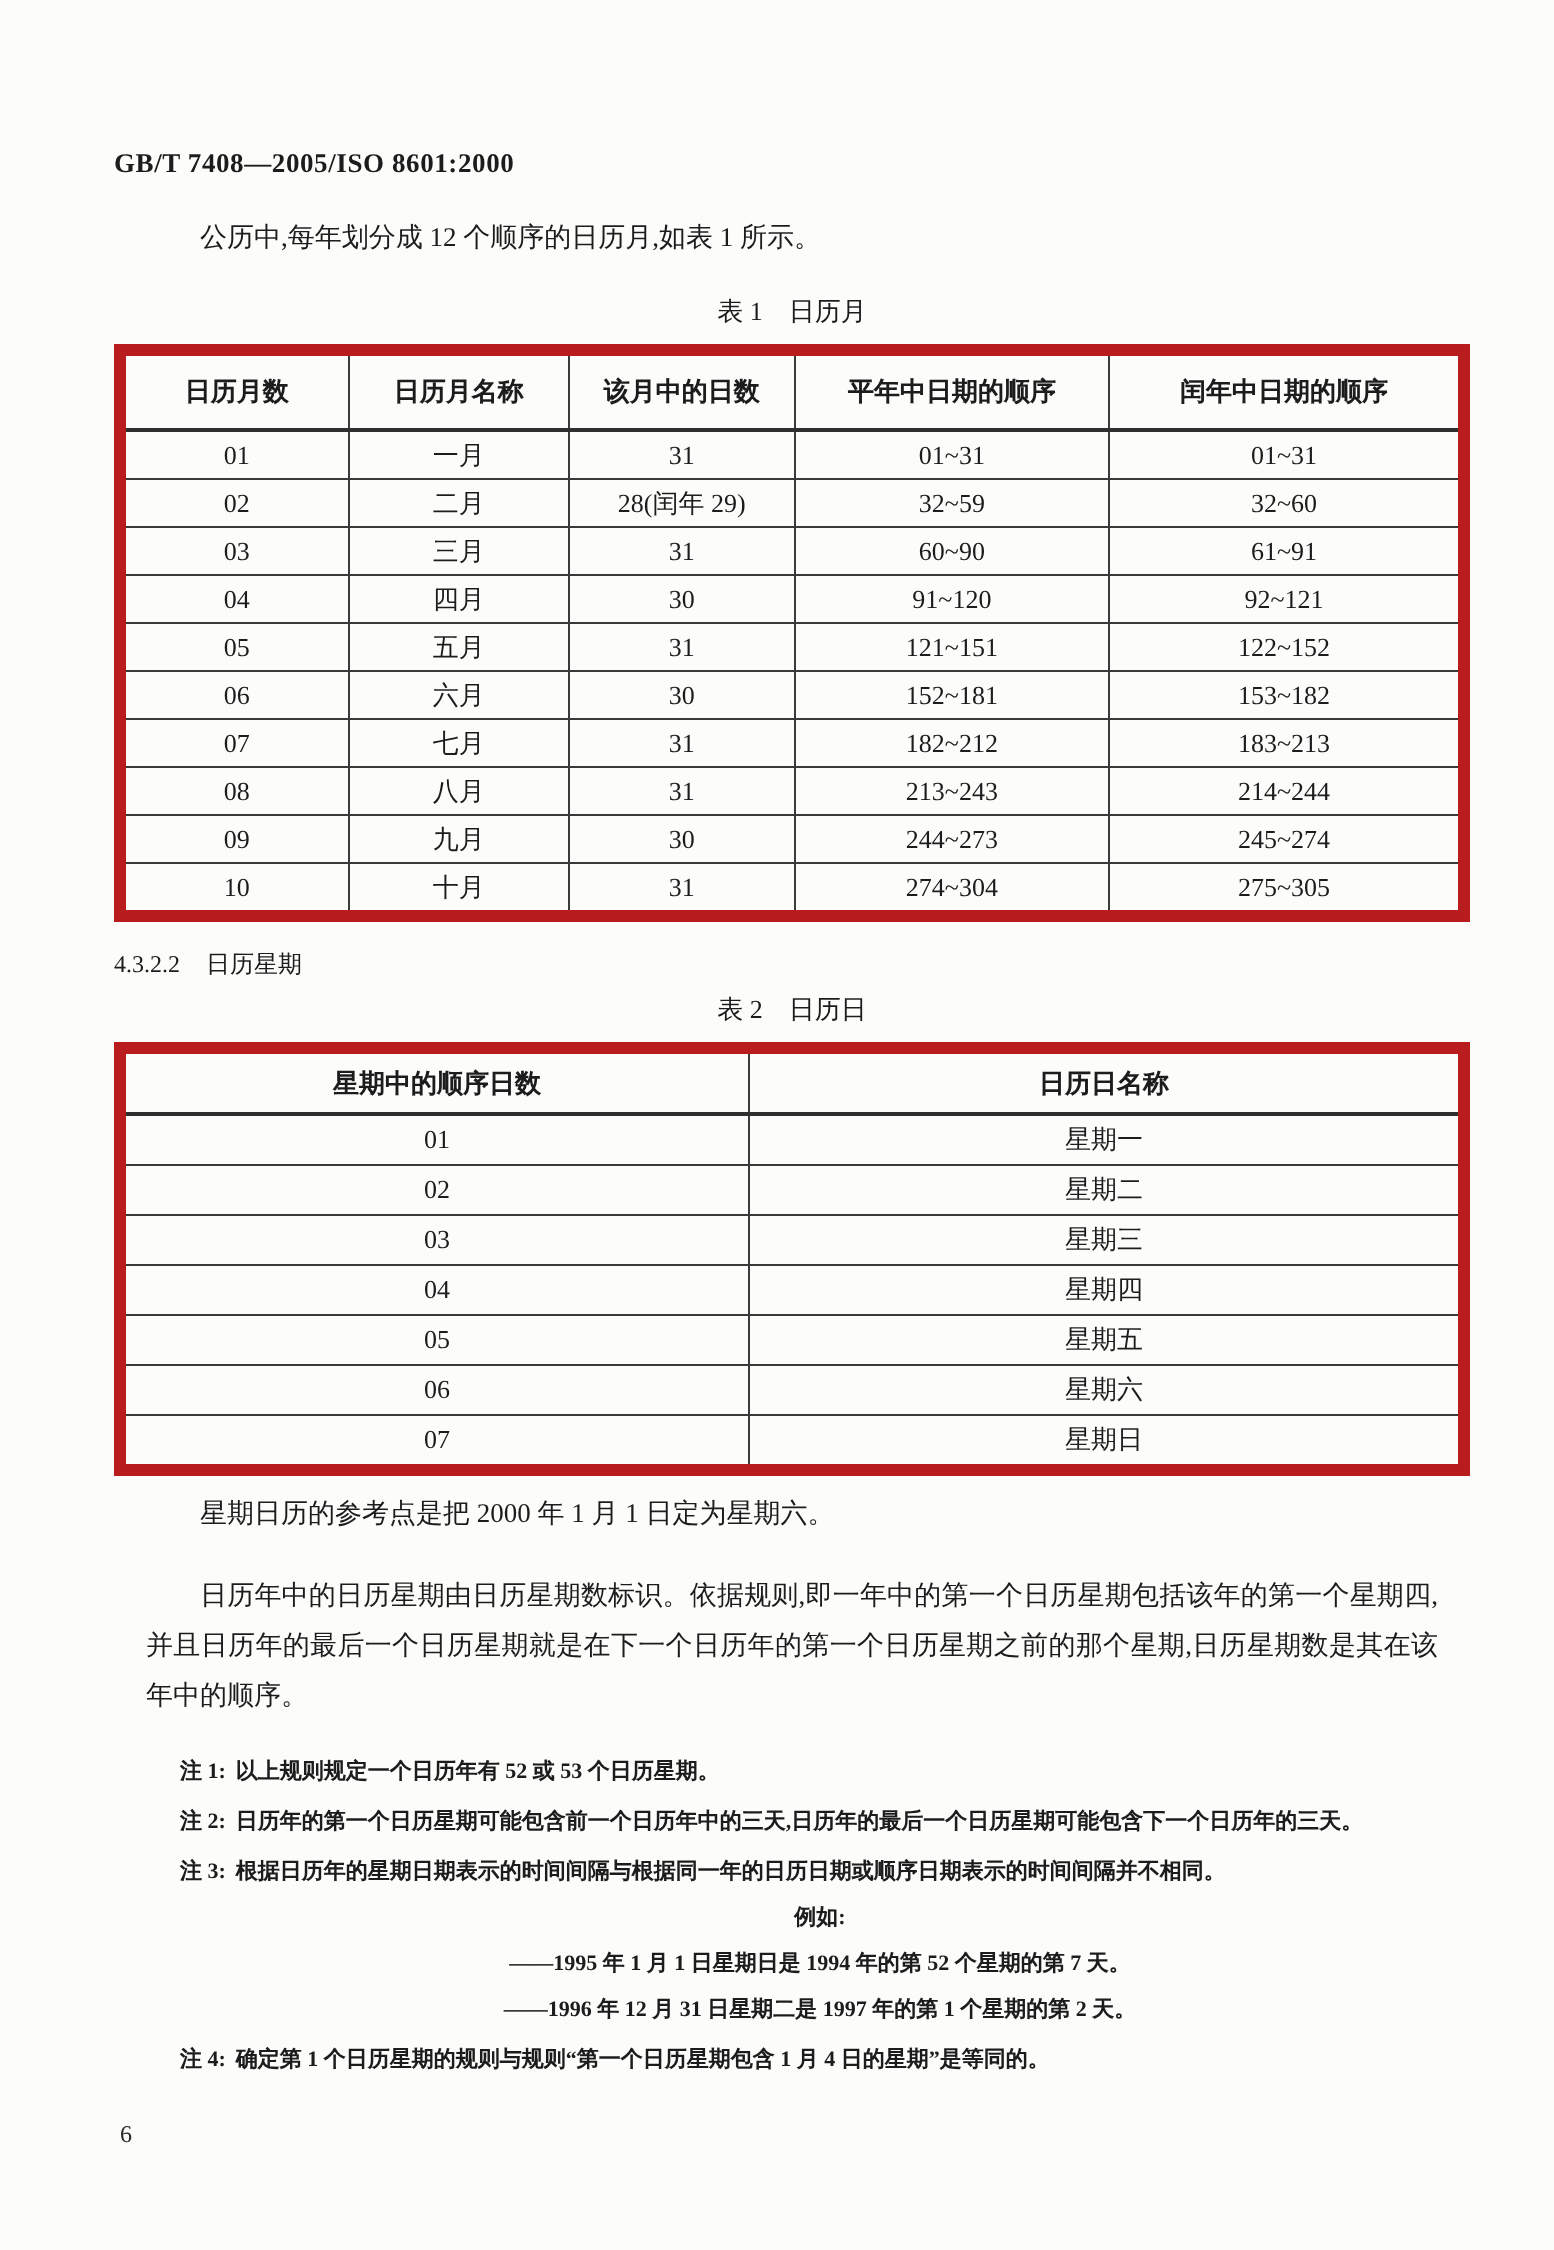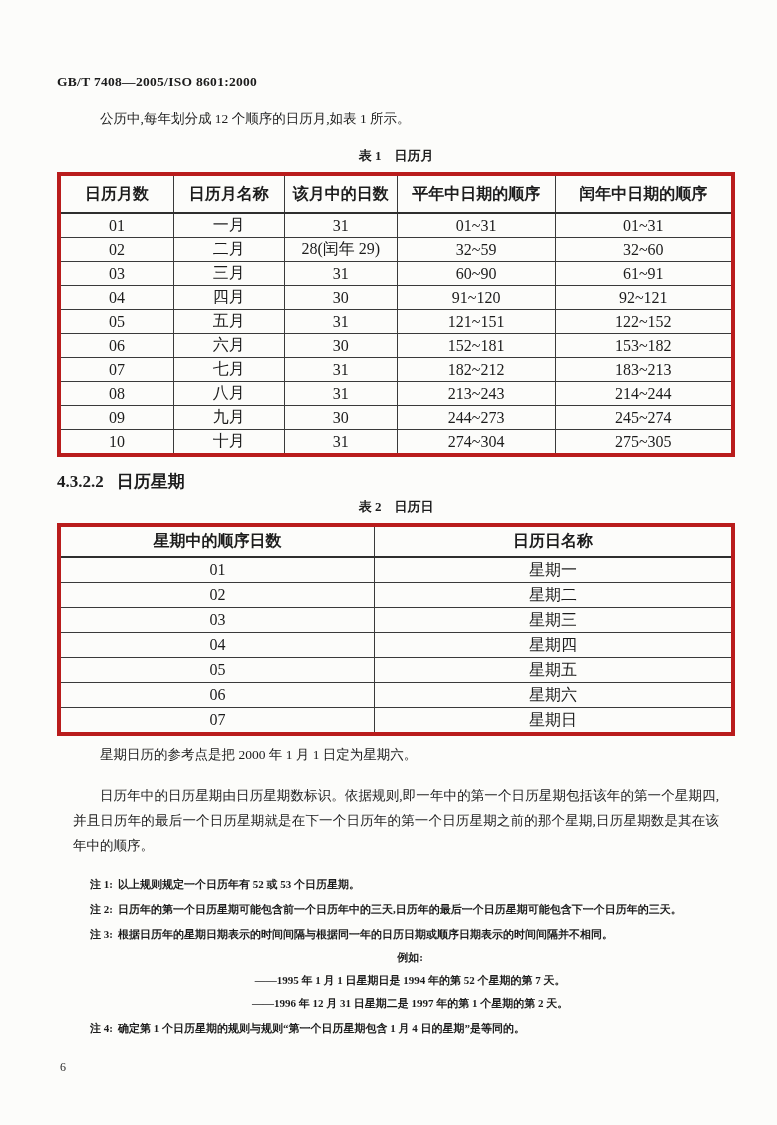--- a/index.html
+++ b/index.html
@@ -21,46 +21,46 @@
   }
   .body-para{
     font-size:13.5px;
     line-height:25px;
     margin:16px;
     text-align:justify;
   }
   .indent{text-indent:2em;}
   .table-caption{
     text-align:center;
-    font-weight:bold;
+    font-weight:normal;
     font-size:13px;
     margin:5px 0 7px;
   }
   table{
     width:100%;
     border-collapse:collapse;
     table-layout:fixed;
-    font-size:16px;
-    border:4px solid #b91c1c;
+    font-size:13px;
+    border:6px solid #b91c1c;
   }
   th,td{
     border:1px solid #3a3a3a;
     text-align:center;
     padding:0 4px;
     overflow:hidden;
     white-space:nowrap;
   }
   th{font-weight:bold;border-bottom:2px solid #2e2e2e;}
   .t1 th{height:36px;}
   .t1 td{height:23px;}
   .t2 th{height:29px;}
   .t2 td{height:24px;}
   .section-heading{
-    font-weight:bold;
-    font-size:17px;
+    font-weight:normal;
+    font-size:12px;
     margin:13px 0 5px;
   }
   .sec-title{margin-left:13px;}
   .notes{
     font-size:11px;
     line-height:20px;
     margin-top:7px;
     font-weight:bold;
   }
   .note{

